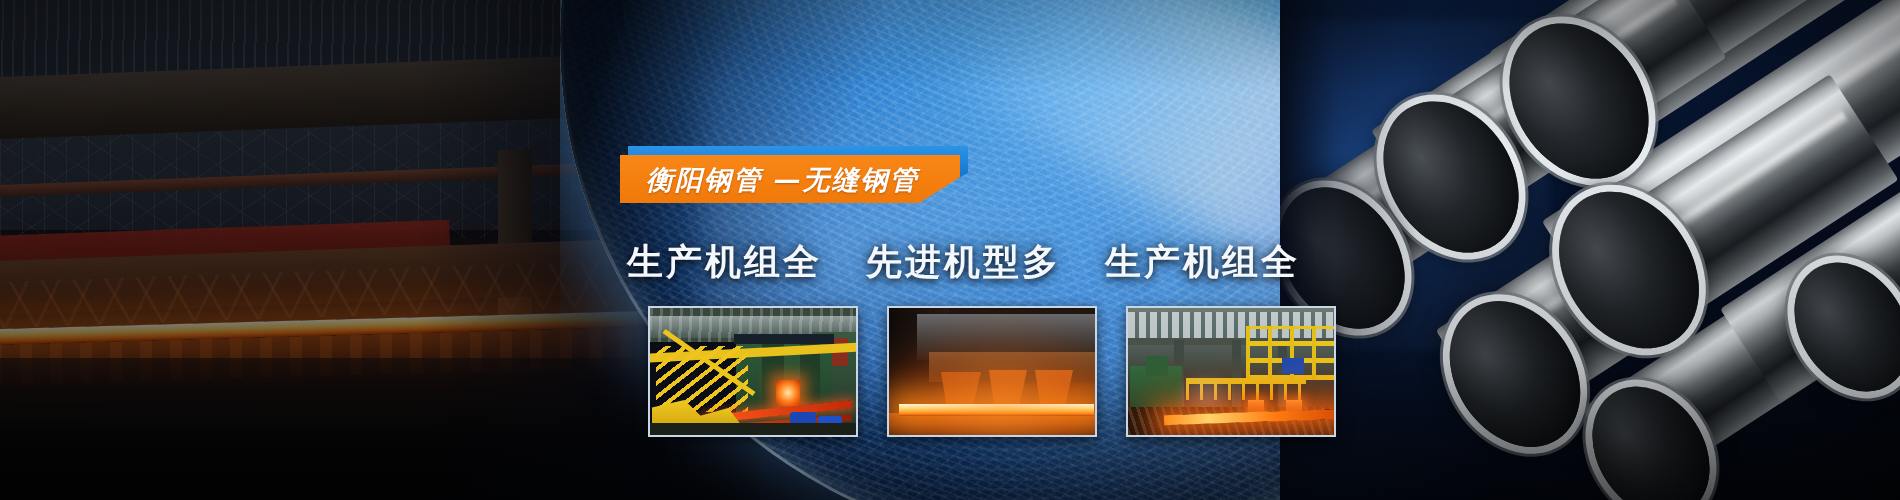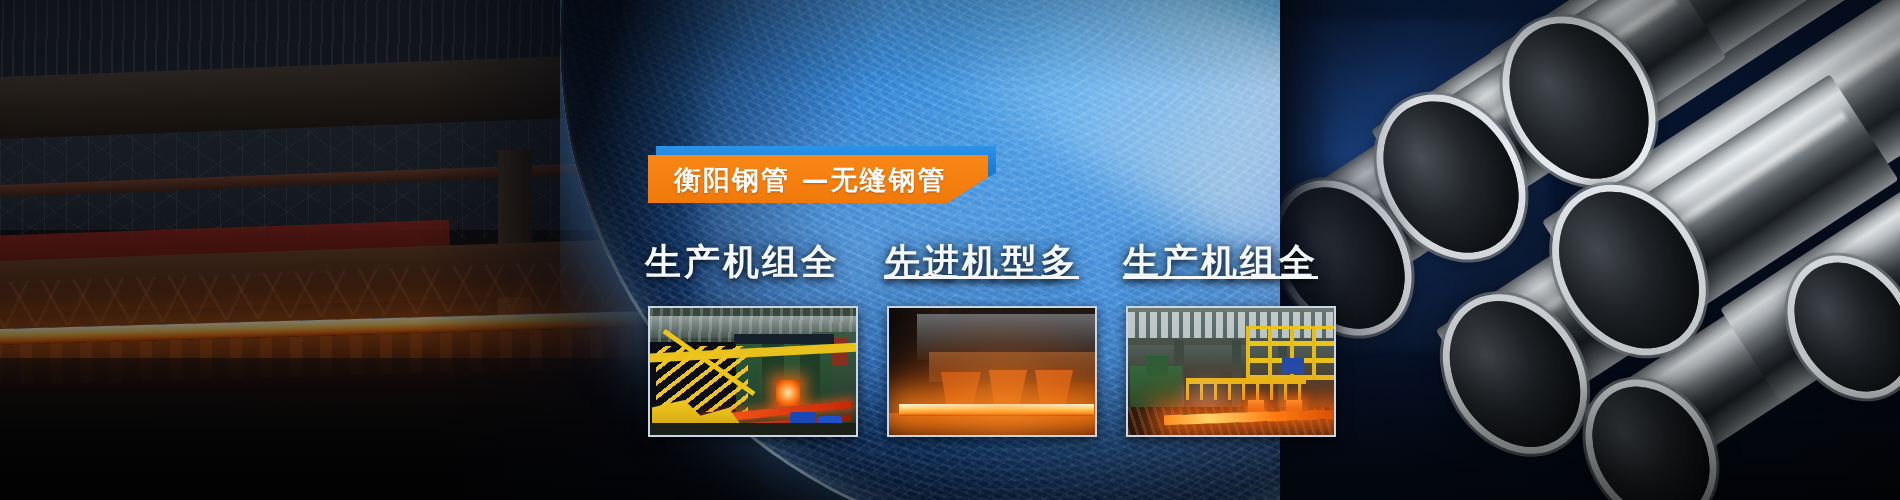--- a/index.html
+++ b/index.html
@@ -232,21 +232,21 @@
       radial-gradient(ellipse 95% 140% at 50% 50%,rgba(0,0,0,0) 52%,rgba(0,0,0,.45) 100%),
       linear-gradient(180deg,rgba(0,0,0,.22) 0%,rgba(0,0,0,0) 18%,rgba(0,0,0,0) 72%,rgba(0,0,0,.50) 100%);
     pointer-events:none;
   }
 
   
   .content{position:absolute;left:0;top:0;width:1900px;height:500px;}
 
   
   .badge-wrap{
-    position:absolute;left:648px;top:146px;width:352px;height:58px;
+    position:absolute;left:620px;top:146px;width:352px;height:58px;font-style:italic;
   }
   .badge-plate{
     position:absolute;left:8px;top:0px;width:340px;height:52px;
     background:linear-gradient(180deg,#2b93e8 0%,#1777cf 55%,#1159a6 100%);
     clip-path:polygon(0 0, 100% 0, 100% 52%, 86% 100%, 0 100%);
   }
   .badge-main{
     position:absolute;left:0px;top:9px;width:340px;height:48px;
     background:linear-gradient(180deg,#f88717 0%,#f5800f 48%,#ef7a0b 100%);
     clip-path:polygon(0 0, 100% 0, 100% 46%, 88% 100%, 0 100%);
@@ -259,34 +259,34 @@
     font-size:27px;
     letter-spacing:2px;
     padding-left:26px;
     line-height:1;
     text-shadow:0 1px 2px rgba(120,45,0,.45);
     white-space:nowrap;
   }
 
   
   .headline{
-    position:absolute;left:645px;top:244px;
+    position:absolute;left:627px;top:244px;
     display:flex;align-items:flex-end;
     white-space:nowrap;
   }
   .slogan{
     color:#f4f7fb;
     font-family:"DejaVu Sans","Liberation Sans",sans-serif;
     font-weight:700;
     font-size:36px;
     letter-spacing:3px;
     line-height:1;
     text-shadow:0 2px 7px rgba(0,0,0,.85), 0 0 18px rgba(10,30,60,.65);
   }
-  .slogan + .slogan{margin-left:44px;text-decoration:underline;}
+  .slogan + .slogan{margin-left:44px;}
 
   
   .thumbs{
     position:absolute;left:648px;top:306px;
     display:flex;gap:29px;
   }
   .thumb{
     width:210px;height:131px;
     border:2px solid #c9d6e6;
     box-sizing:border-box;

